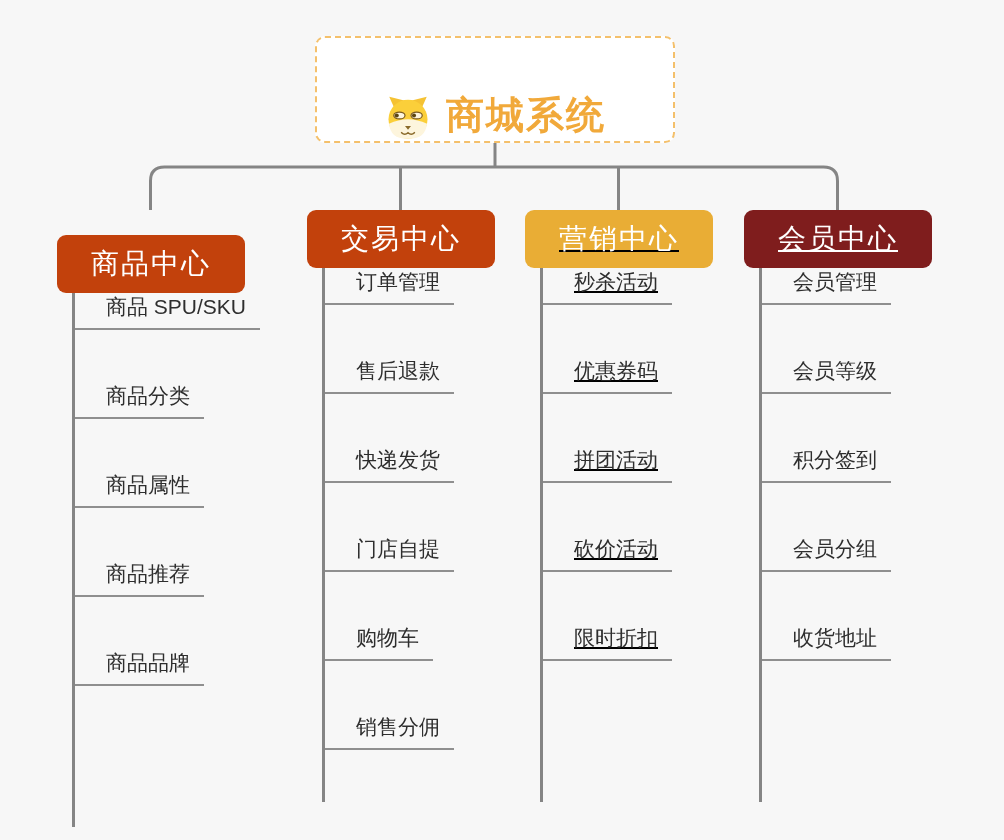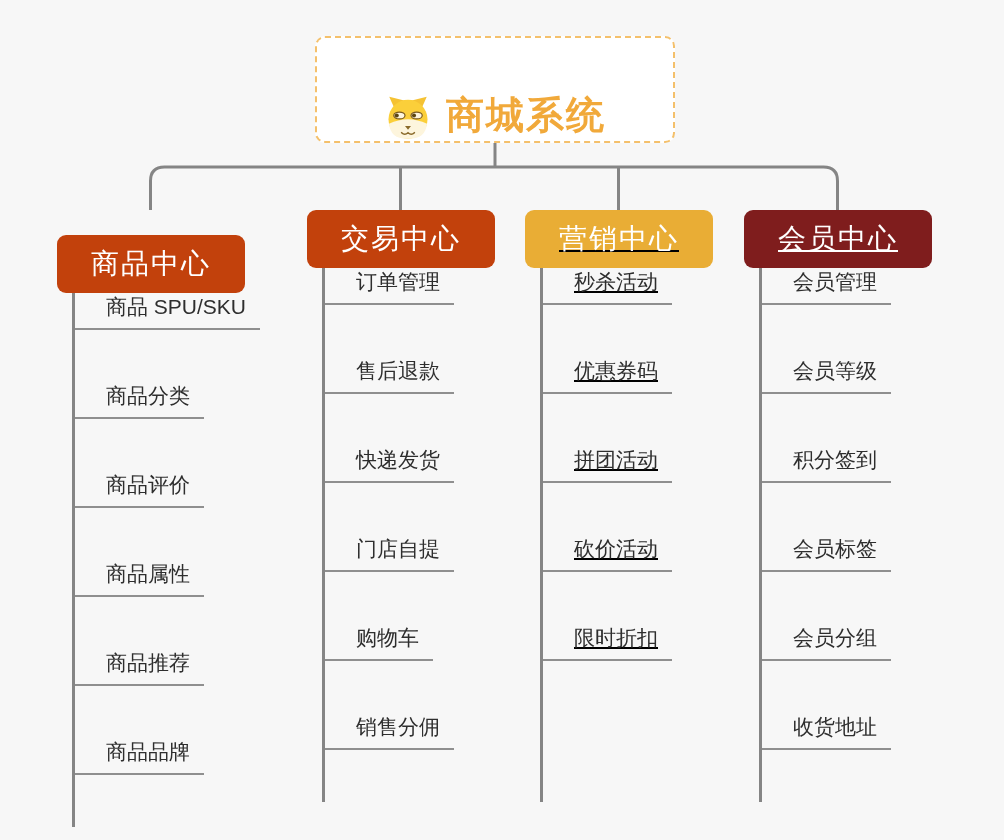--- a/index.html
+++ b/index.html
@@ -85,23 +85,20 @@
       <div class="branch" style="left: 57px;">
         <div class="branch-box" style="background: #c2410c; margin-top: 25px;">商品中心</div>
         <div class="branch-children">
           <div class="child-row">
             <span class="child-node">商品 SPU/SKU</span>
           </div>
           <div class="child-row">
             <span class="child-node">商品分类</span>
           </div>
           <div class="child-row">
-            <span class="child-node">商品评价</span>
-          </div>
-          <div class="child-row">
             <span class="child-node">商品属性</span>
           </div>
           <div class="child-row">
             <span class="child-node">商品推荐</span>
           </div>
           <div class="child-row">
             <span class="child-node">商品品牌</span>
           </div>
         </div>
       </div>
@@ -154,23 +151,20 @@
           <div class="child-row">
             <span class="child-node">会员管理</span>
           </div>
           <div class="child-row">
             <span class="child-node">会员等级</span>
           </div>
           <div class="child-row">
             <span class="child-node">积分签到</span>
           </div>
           <div class="child-row">
-            <span class="child-node">会员标签</span>
-          </div>
-          <div class="child-row">
             <span class="child-node">会员分组</span>
           </div>
           <div class="child-row">
             <span class="child-node">收货地址</span>
           </div>
         </div>
       </div>
     </div>
 
 </div>

